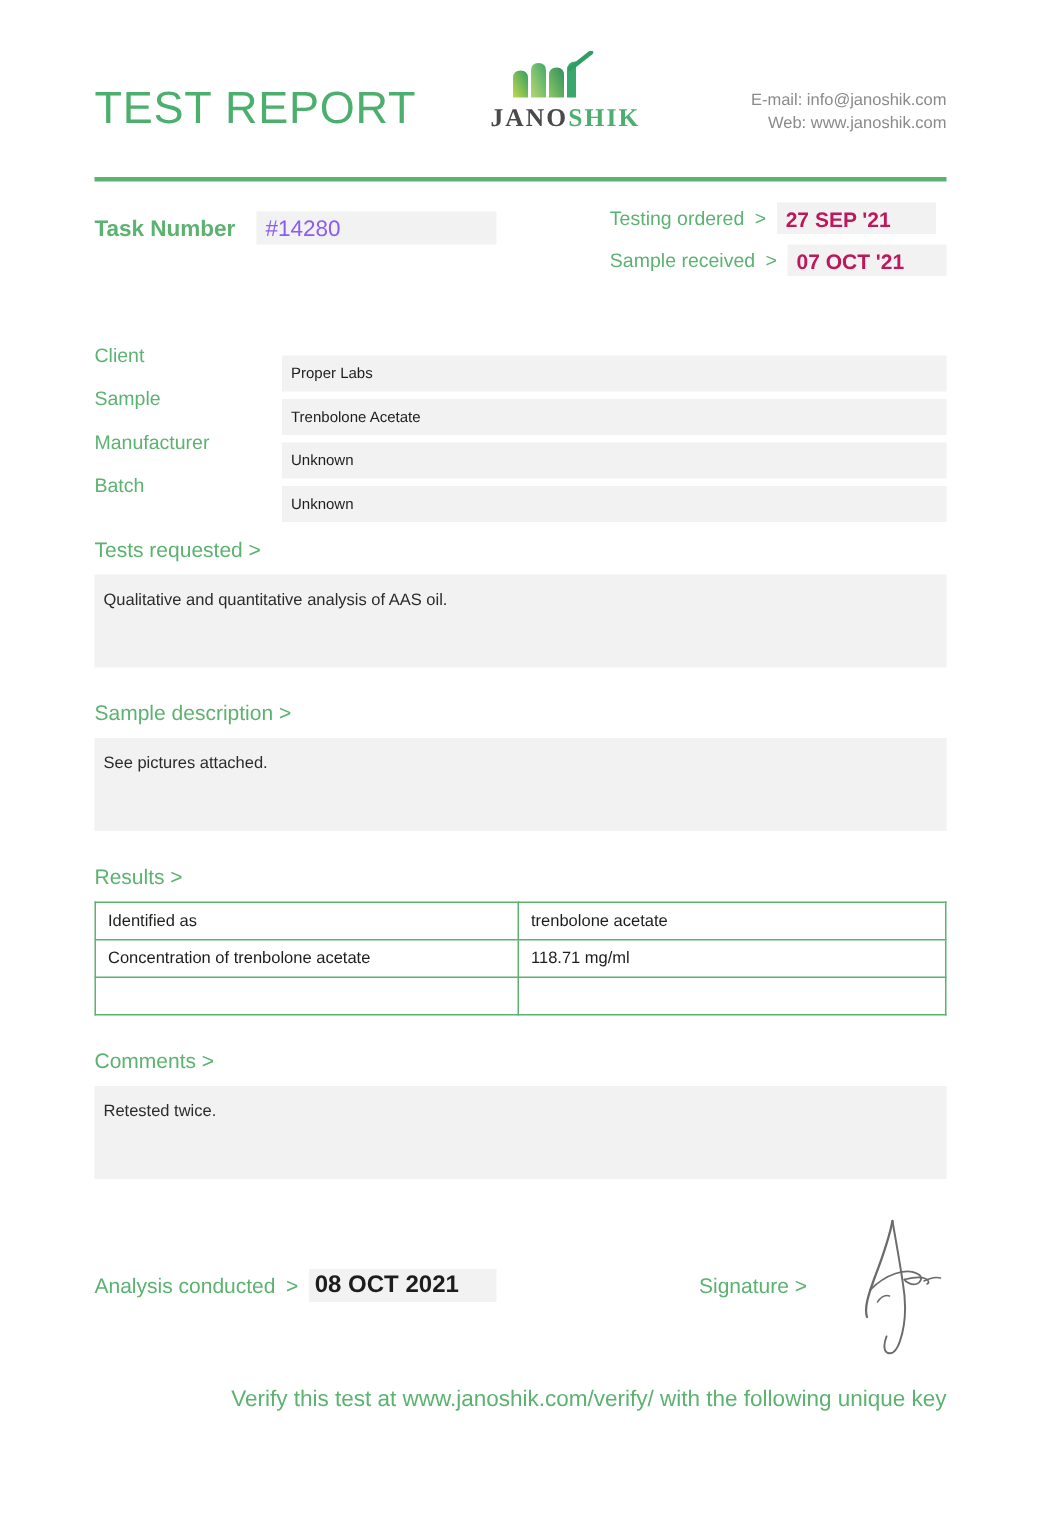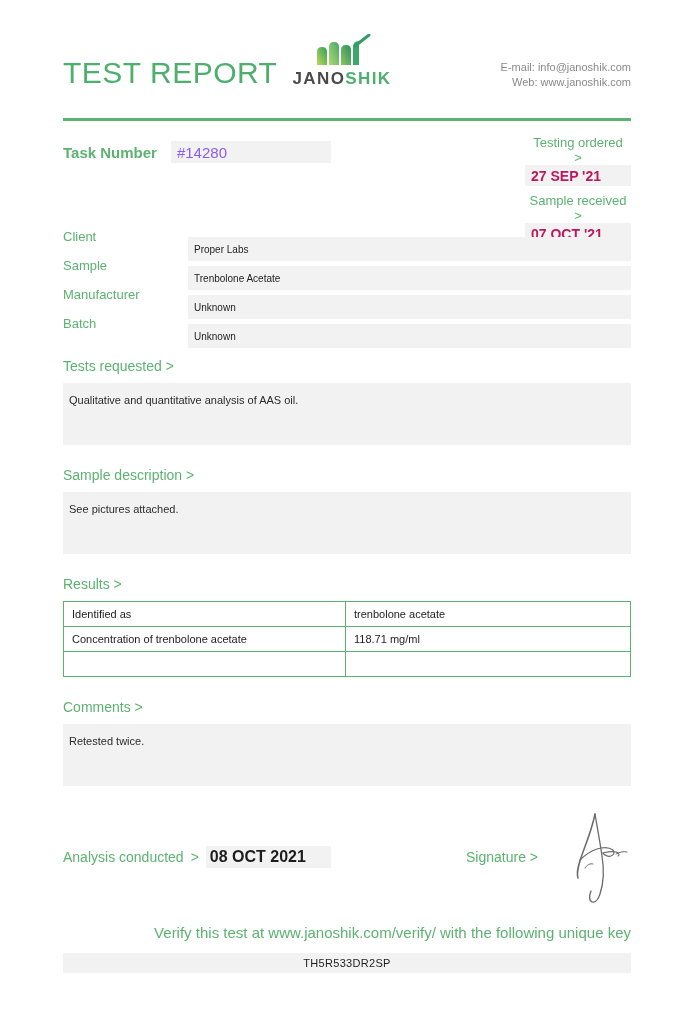--- a/index.html
+++ b/index.html
@@ -29,24 +29,25 @@
     left: 0;
     top: 22px;
     font-size: 30px;
     font-weight: 400;
     letter-spacing: 0.5px;
     color: #4caf6d;
     white-space: nowrap;
   }
   .logo-block {
     position: absolute;
-    left: 219px;
+    left: 244px;
     top: 0px;
     width: 120px;
-    text-align: center;
+    text-align: right;
+    font-family: Liberation Serif, serif;
   }
   .logo-mark { height: 32px; display: block; margin: 0 auto 3px; }
   .logo-word {
     font-size: 17px;
     letter-spacing: 1.4px;
     font-weight: 700;
     white-space: nowrap;
   }
   .logo-word .dark { color: #4a4a4a; }
   .logo-word .green { color: #4caf6d; }
@@ -96,23 +97,22 @@
     color: #8b5cf6;
   }
   .dates {
     position: absolute;
     right: 0;
     top: 0;
   }
   .date-line {
     display: flex;
     align-items: center;
-    justify-content: center;
+    justify-content: flex-start;
     margin-bottom: 7px;
-    flex-direction: column;
   }
   .date-line .lbl { font-size: 13px; color: #5cb270; }
   .date-line .gt { color: #5cb270; font-size: 13px; margin: 0 7px; }
   .date-box {
     background: #f2f2f2;
     width: 106px;
     height: 21px;
     display: flex;
     align-items: center;
     padding-left: 6px;
@@ -373,15 +373,14 @@
         <path d="M37 6 C39 18 42 34 44 48 C46 60 46 74 42 86 C40 92 37 95 34 94 C31 93 31 88 33 83" stroke-width="1.3"></path>
         <path d="M22 52 C27 47 33 43 39 41 C45 39 51 39 55 42 C57 44 56 47 53 48 C50 49 46 47 45 45" stroke-width="1.2"></path>
         <path d="M45 45 C49 44 54 43 58 44 C61 45 62 47 60 48" stroke-width="1.1"></path>
         <path d="M58 46 C62 44 66 43 69 44" stroke-width="1.0"></path>
         <path d="M27 60 C29 57 32 55 35 56" stroke-width="1.0"></path>
       </g>
     </svg>
   </div>
 
   <div class="verify">Verify this test at www.janoshik.com/verify/ with the following unique key</div>
-  <div class="keybox">TH5R533DR2SP</div>
 
 </div>
 
 </body></html>

